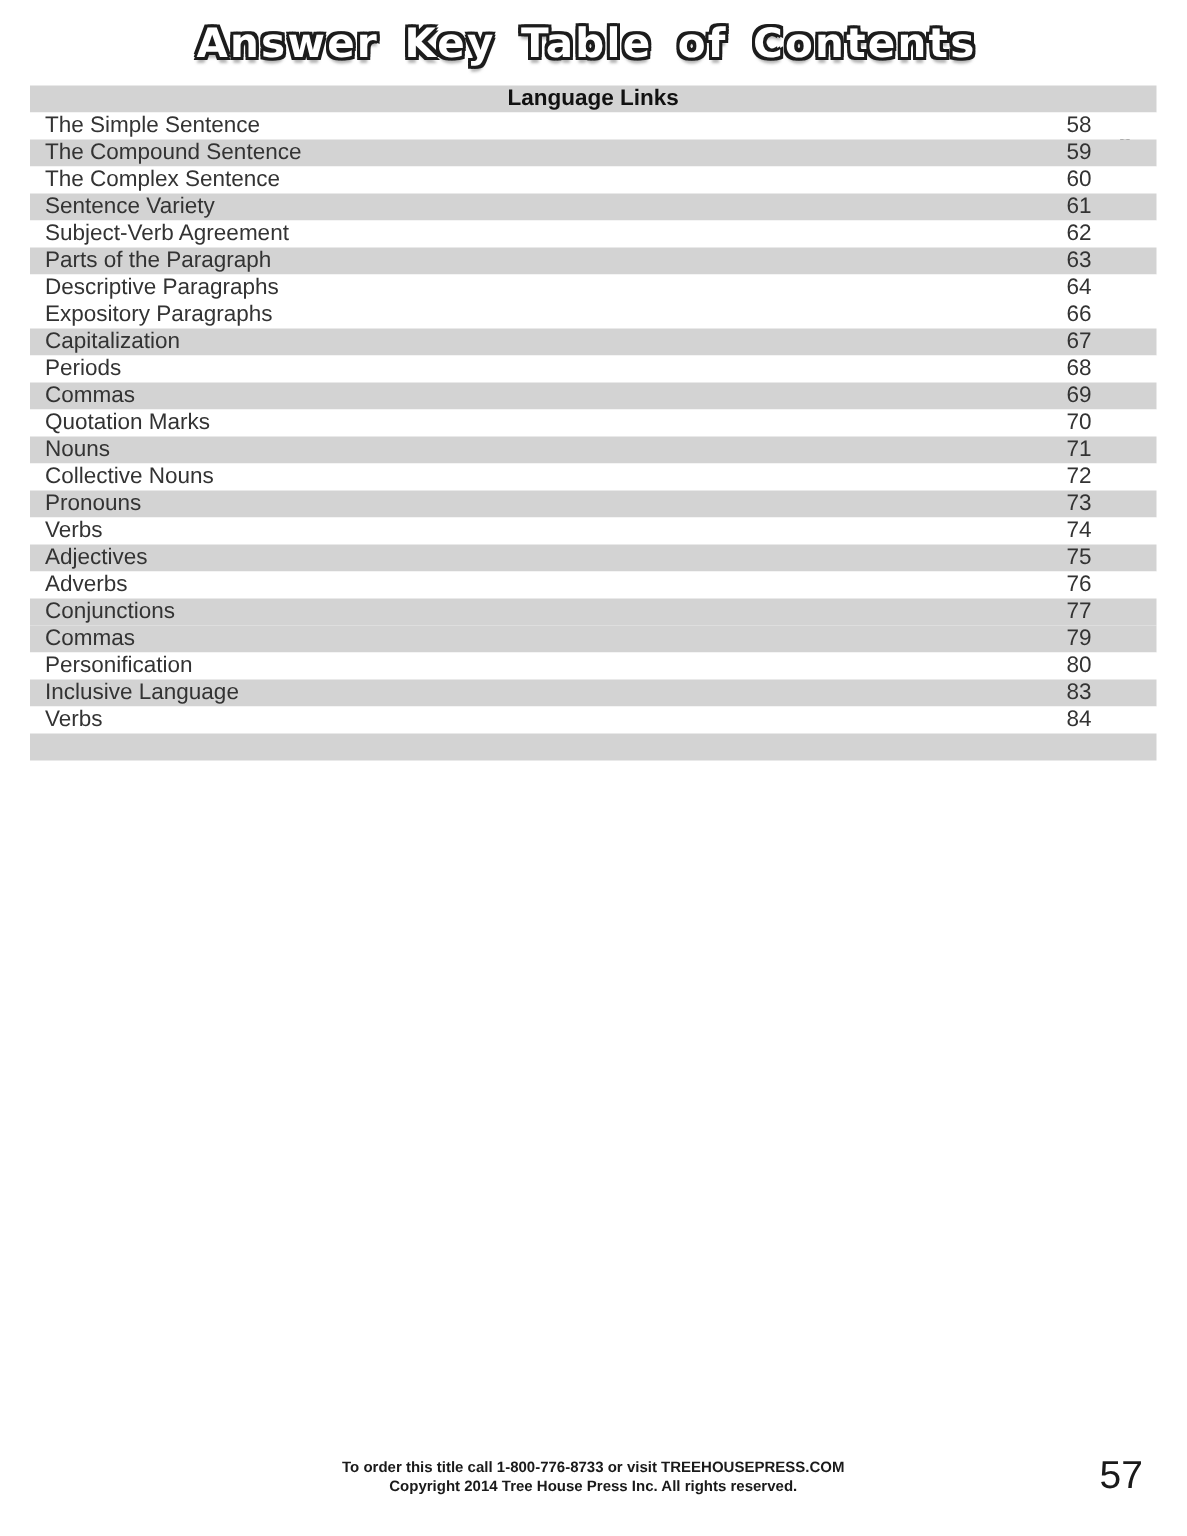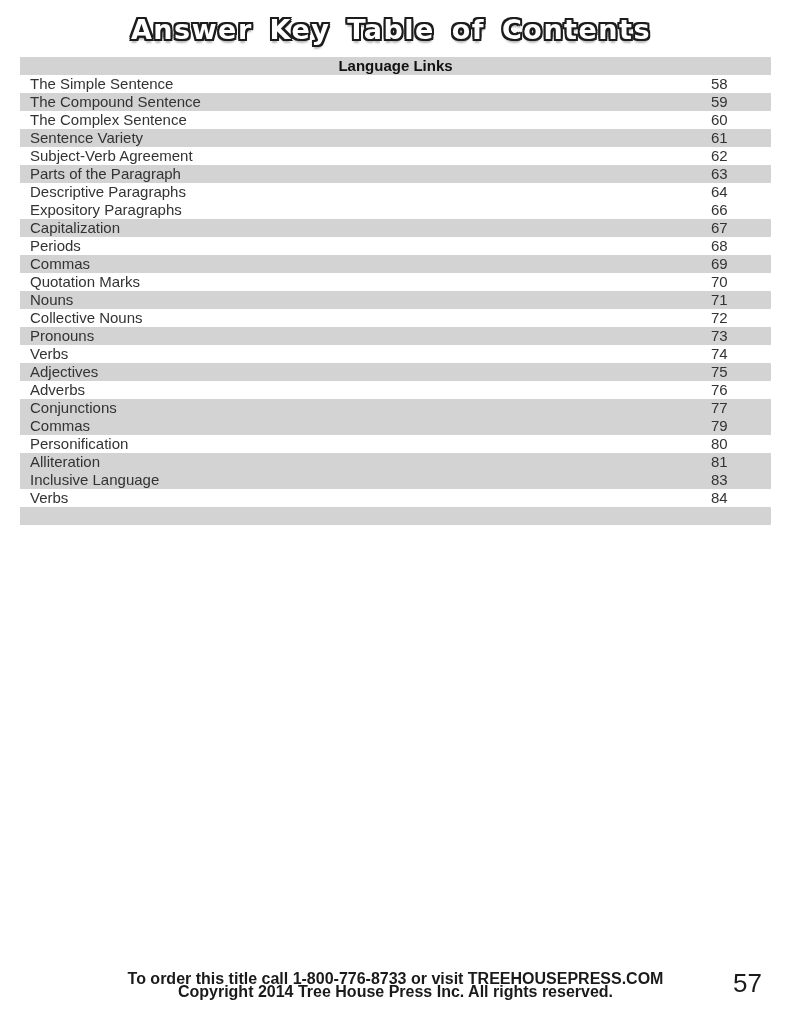--- a/index.html
+++ b/index.html
@@ -68,21 +68,21 @@
     width: 60px;
     text-align: left;
     padding-right: 8px;
     line-height: 30.4px;
   }
 
   .footer {
     position: absolute;
     top: 972px; left: 0; width: 791px;
     text-align: center;
-    font-size: 16px;
+    font-size: 10px;
     font-weight: bold;
     color: #1a1a1a;
     line-height: 13px;
   }
 
   .page-number {
     position: absolute;
     top: 968px; right: 29px;
     font-size: 26px;
     font-weight: normal;
@@ -179,24 +179,20 @@
     </div>
       <div class="row alt">
       <span class="cell-title">Commas</span>
       <span class="cell-page">79</span>
     </div>
       <div class="row">
       <span class="cell-title">Personification</span>
       <span class="cell-page">80</span>
     </div>
       <div class="row alt">
-      <span class="cell-title">Alliteration</span>
-      <span class="cell-page">81</span>
-    </div>
-      <div class="row alt">
       <span class="cell-title">Inclusive Language</span>
       <span class="cell-page">83</span>
     </div>
       <div class="row">
       <span class="cell-title">Verbs</span>
       <span class="cell-page">84</span>
     </div>
       <div class="row alt">
       <span class="cell-title"></span>
       <span class="cell-page"></span>

